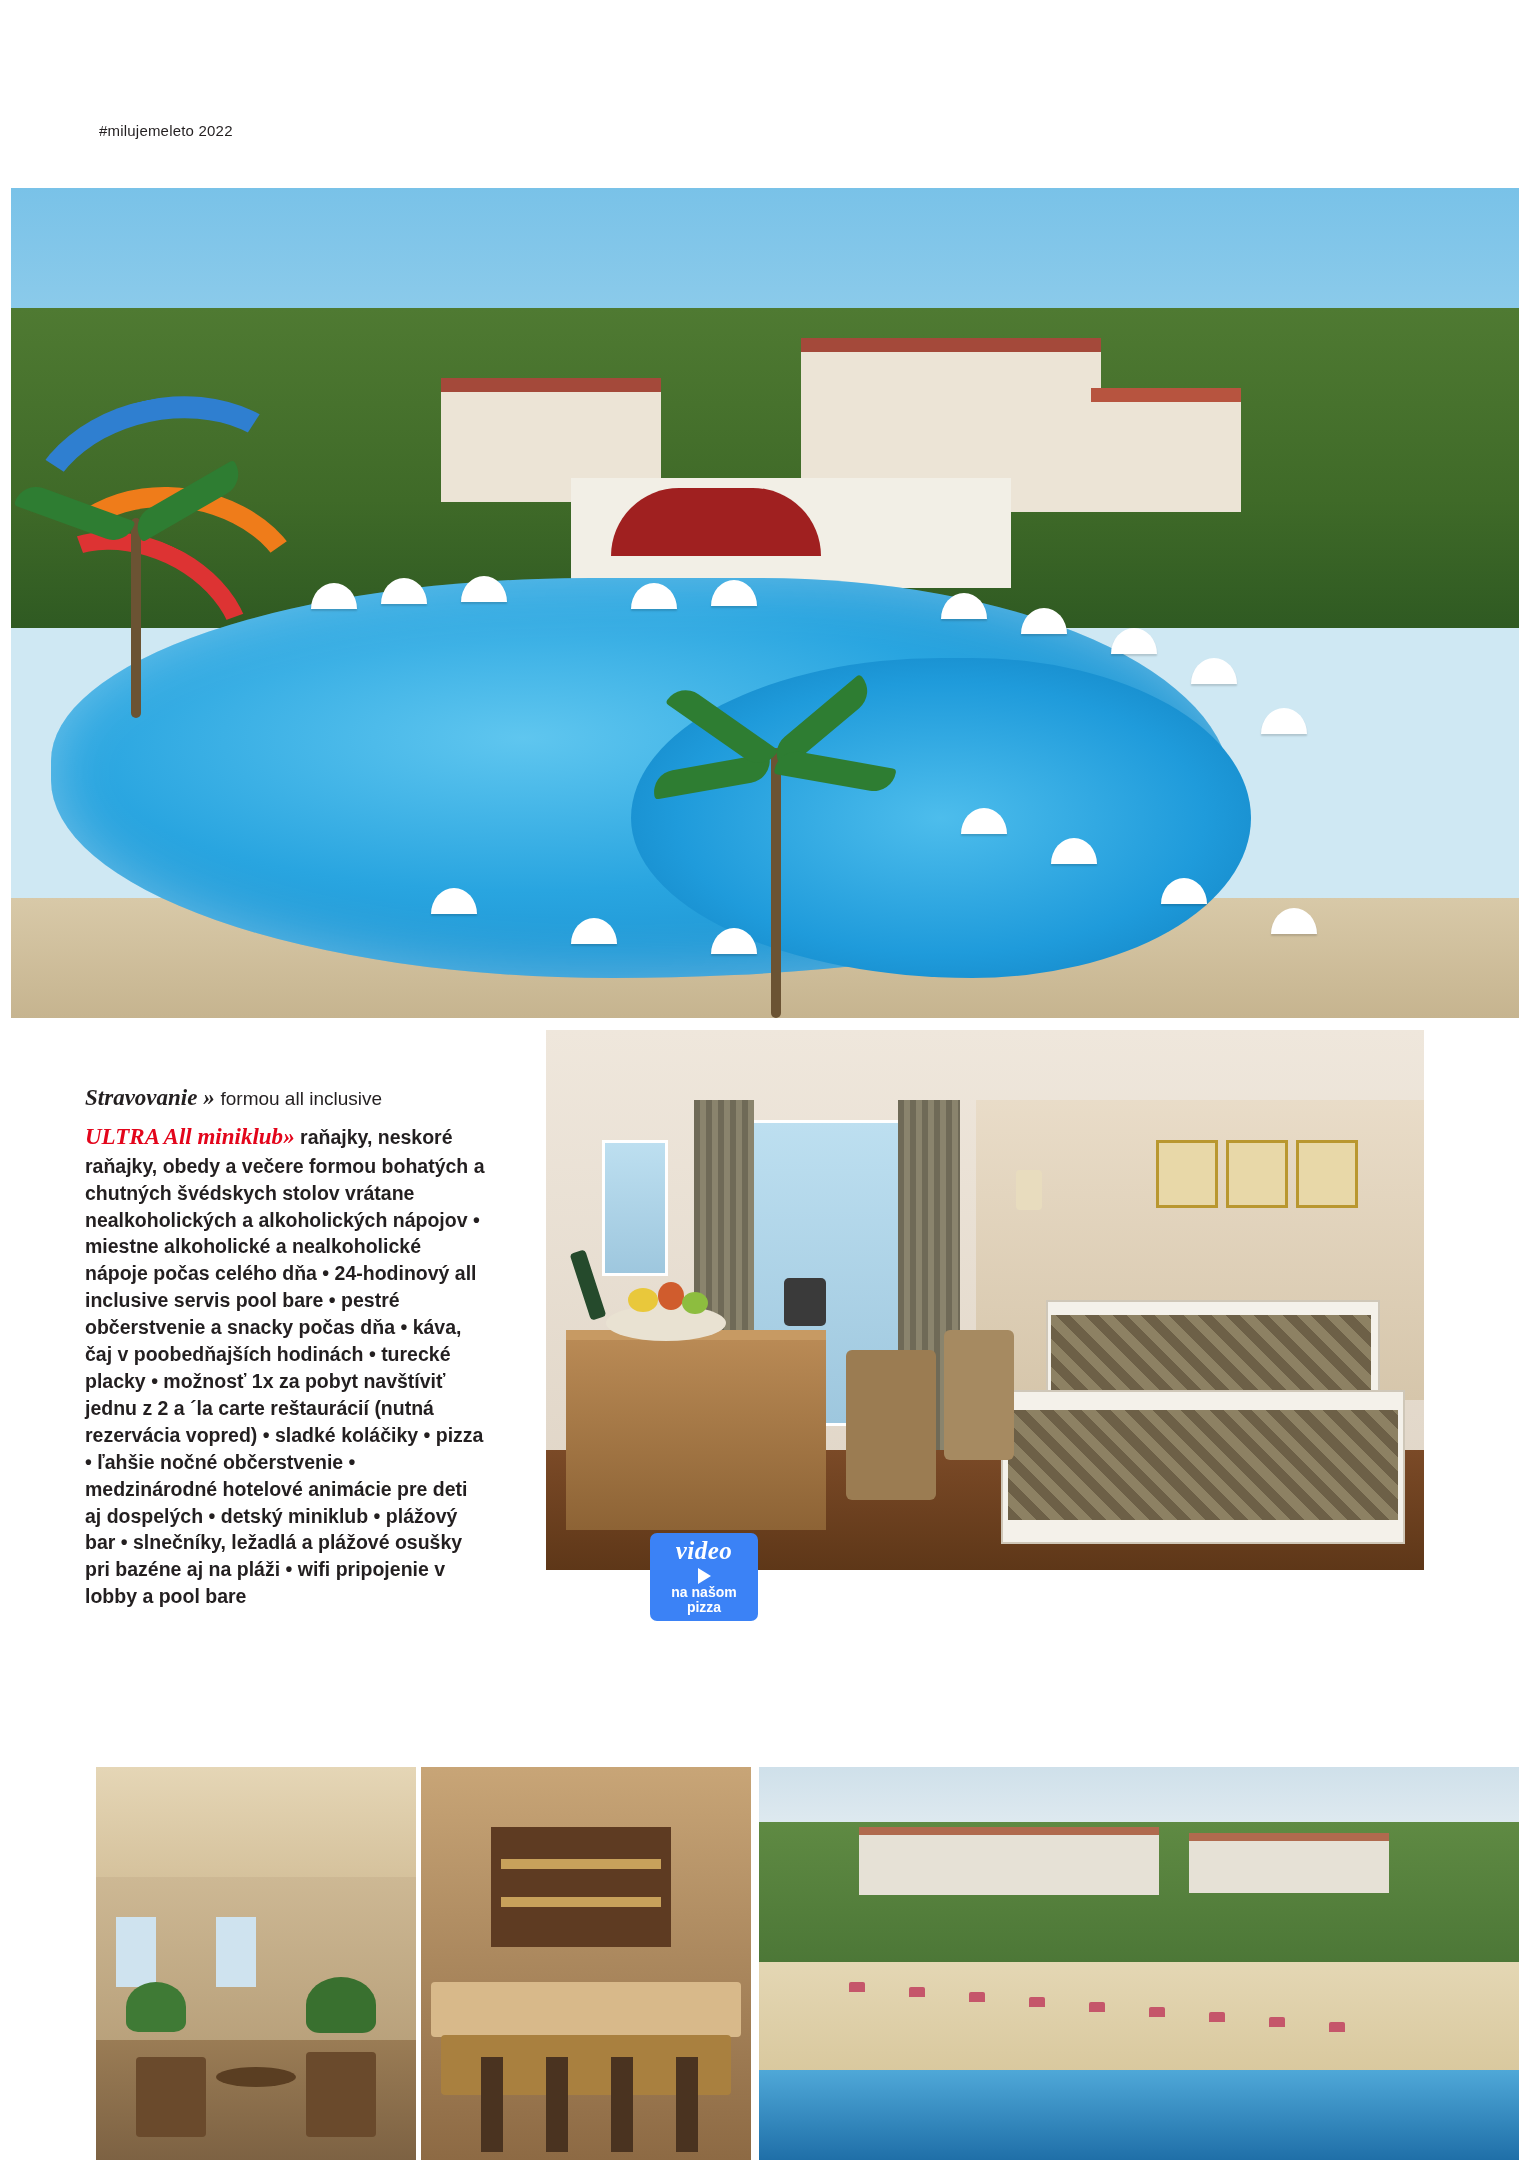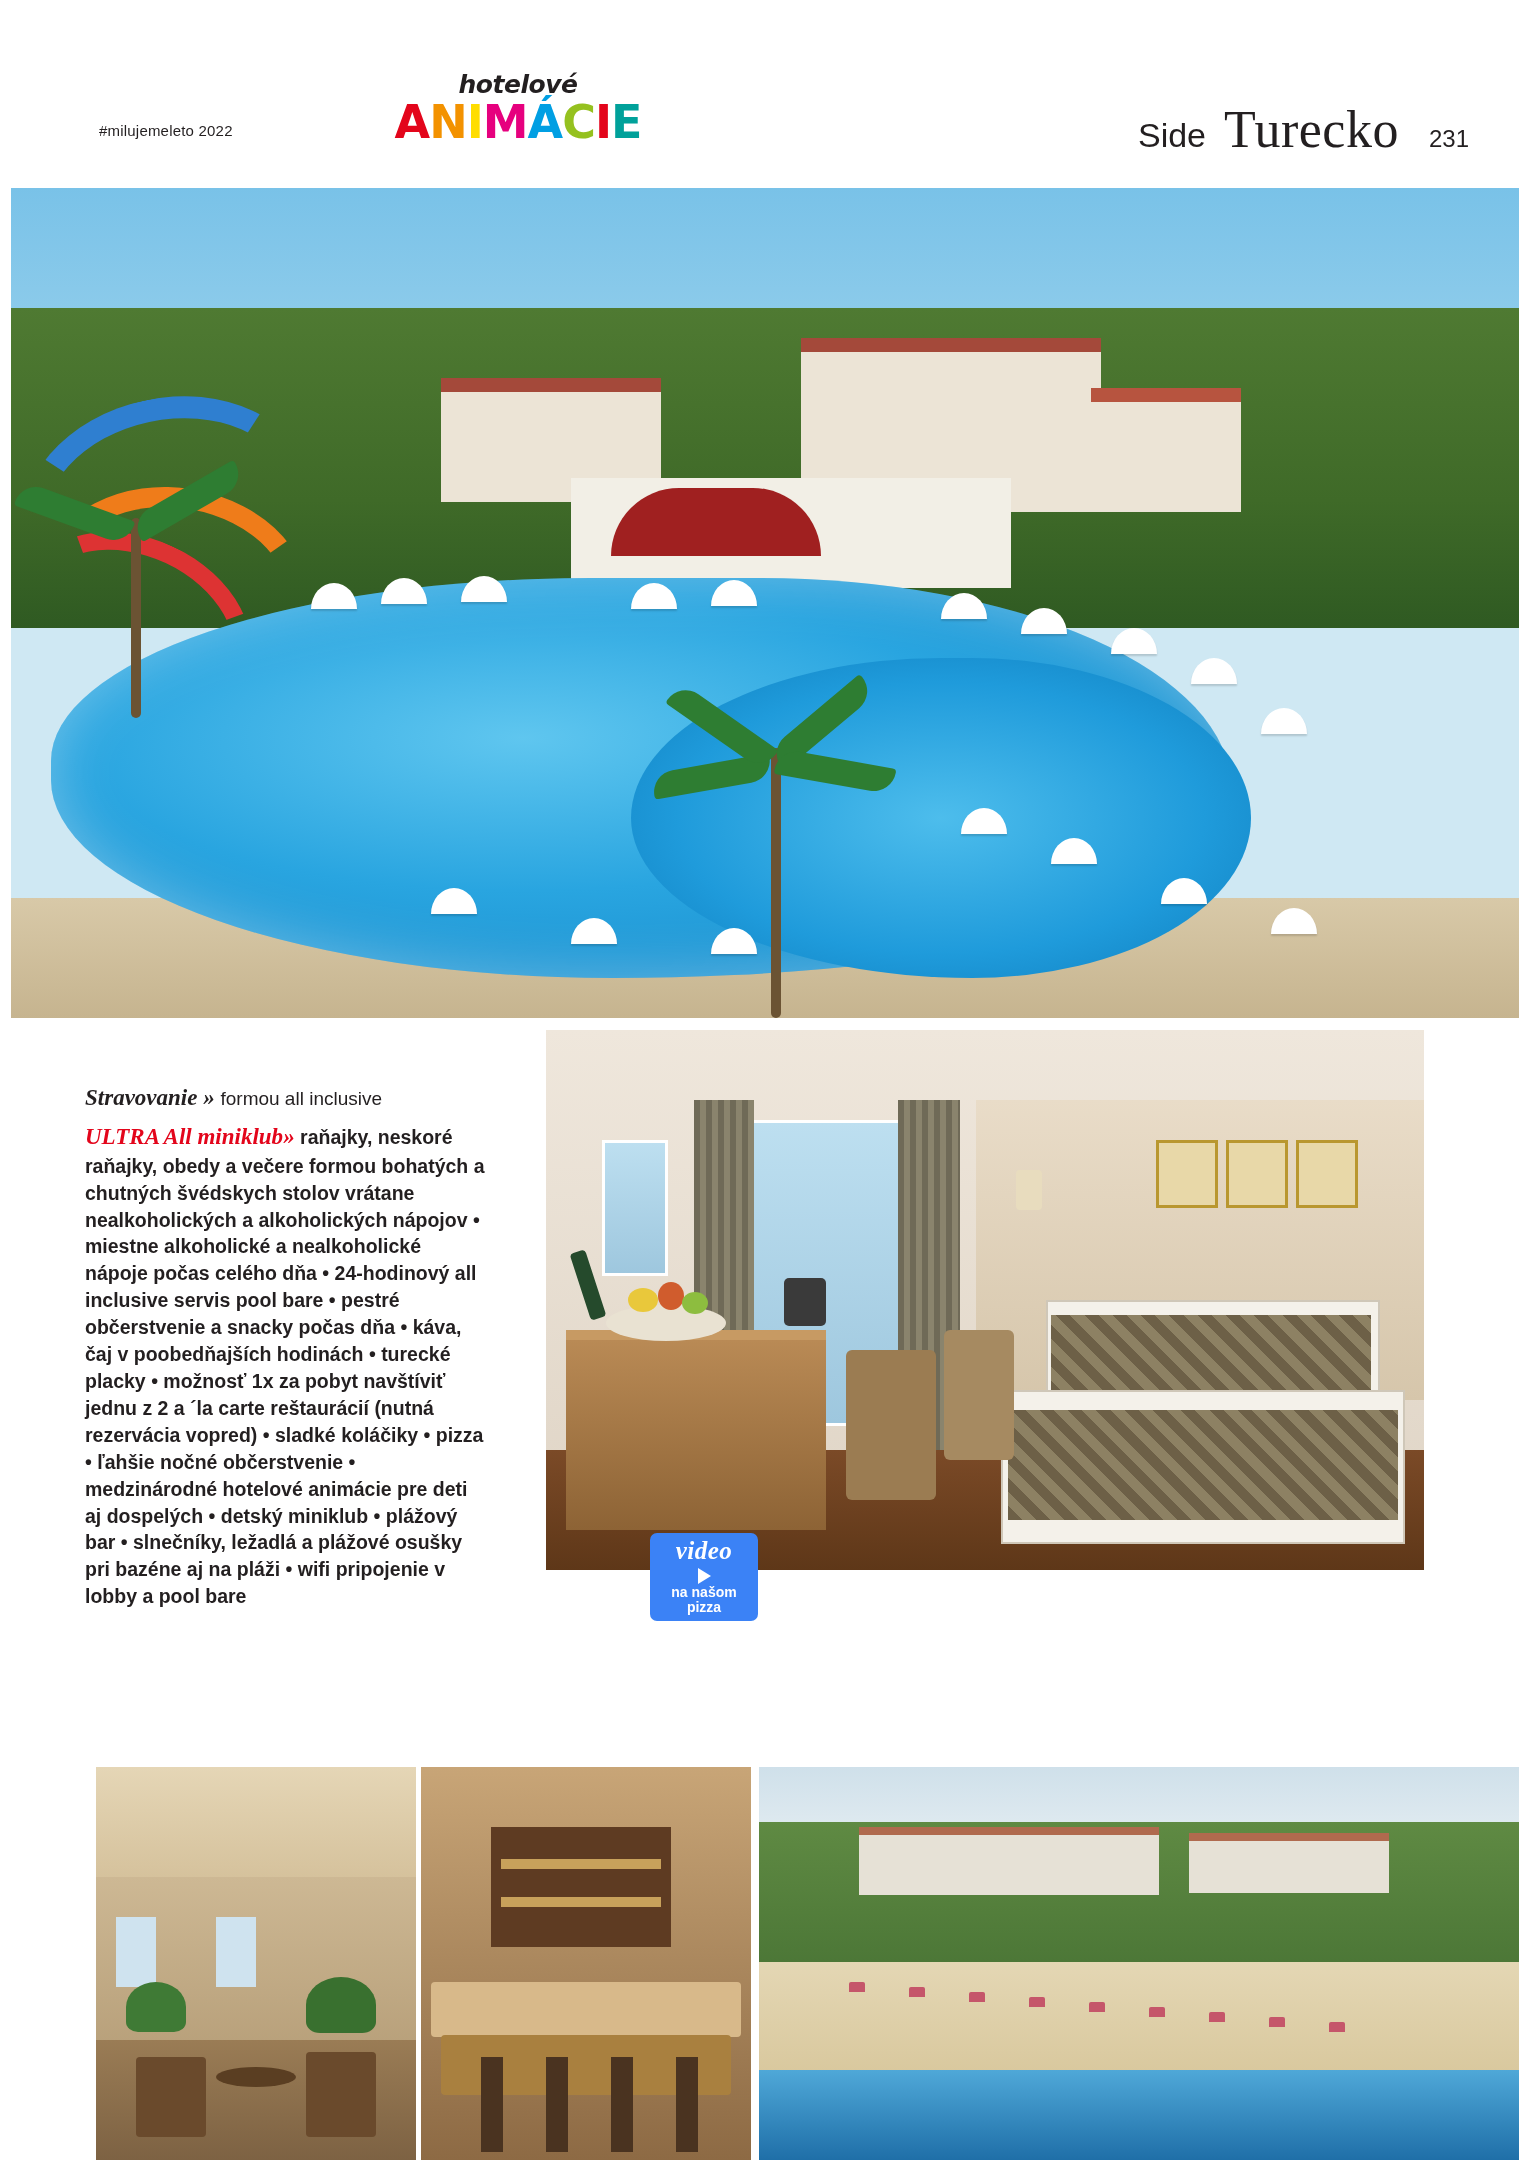--- a/index.html
+++ b/index.html
@@ -277,32 +277,21 @@
       background: linear-gradient(to bottom,#4fa8d8,#1f6fa8); }
   .cabana { position:absolute; width:16px; height:10px; background:#c5566a; border-radius:2px 2px 0 0;}
 </style>
 </head>
 <body>
 
 <div class="header">
 
   <div class="hashtag">#milujemeleto 2022</div>
 
-  <div class="logo-block">
-    <div class="logo-top">hotelové</div>
-    <div class="logo-word">
-      <span style="color:#e3051b">A</span><span style="color:#f39200">N</span><span style="color:#ffdd00">I</span><span style="color:#e6007e">M</span><span style="color:#009fe3">Á</span><span style="color:#95c11f">C</span><span style="color:#e3051b">I</span><span style="color:#00a19a">E</span>
-    </div>
-  </div>
-
-  <div class="page-right">
-    <div class="loc">Side</div>
-    <div class="country">Turecko</div>
-    <div class="pagenum">231</div>
-  </div>
+
 </div>
 
 <div class="hero">
   <div class="fill sky-hero"></div>
   <div class="sea"></div>
   <div class="hillveg"></div>
 
   <div class="bldg" style="left:790px;top:150px;width:300px;height:160px;"></div>
   <div class="bldg" style="left:430px;top:190px;width:220px;height:110px;"></div>
   <div class="bldg" style="left:1080px;top:200px;width:150px;height:110px; border-top-color:#b7543f;"></div>

